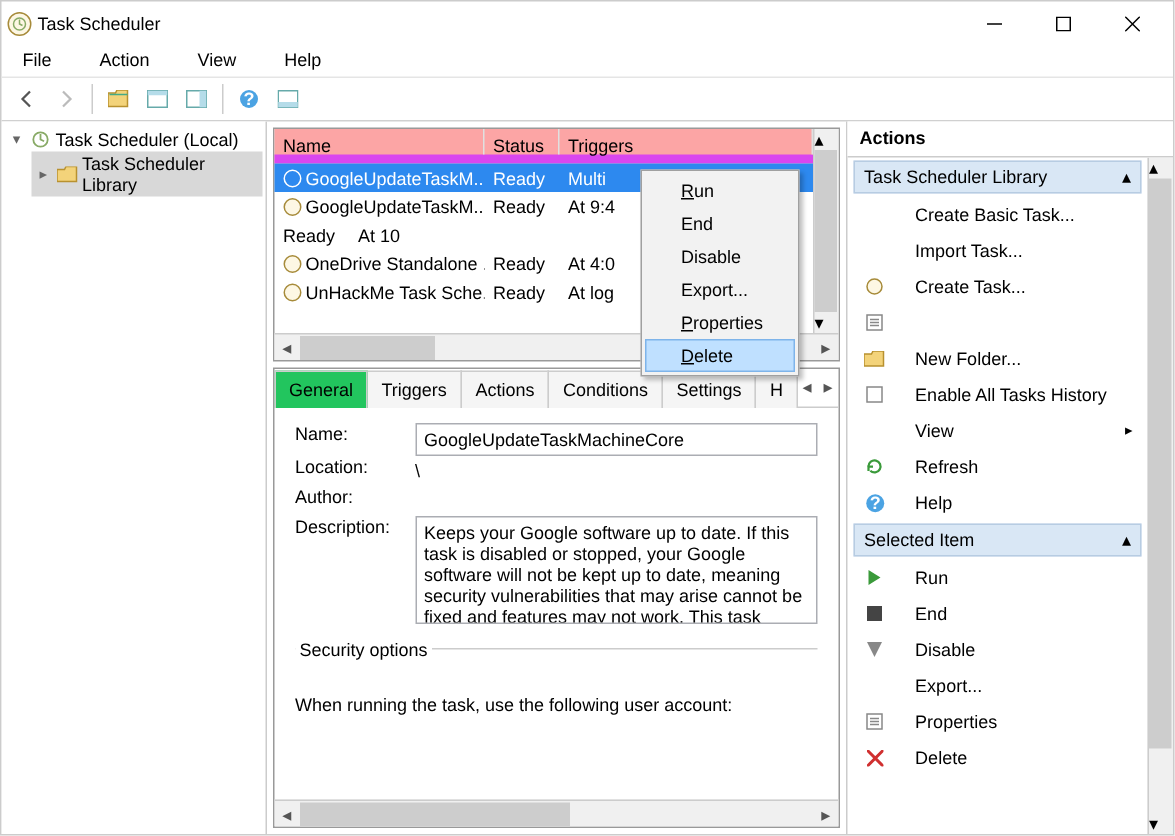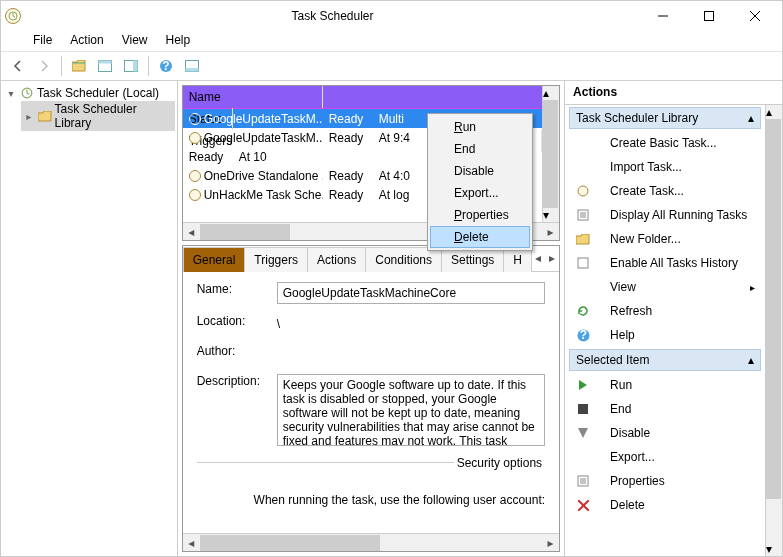--- a/index.html
+++ b/index.html
@@ -1,59 +1,59 @@
 <!DOCTYPE html>
 <html><head>
 <meta charset="utf-8">
 <style>
 * { box-sizing: border-box; margin: 0; padding: 0; font-family: "Segoe UI", Tahoma, sans-serif; font-size: 12px; }
 body { background: #fff; width: 783px; height: 557px; overflow: hidden; border: 1px solid #ccc; }
-.titlebar { height: 30px; display: flex; align-items: center; padding: 0 4px; text-align: center; }
+.titlebar { height: 30px; display: flex; align-items: center; padding: 0 4px; }
 .titlebar .title { margin-left: 4px; flex: 1; }
 .titlebar .icon { width: 16px; height: 16px; border: 1px solid #a78b3a; border-radius: 50%; display: inline-flex; align-items: center; justify-content: center; background: #fdf7e4; }
 .titlebar .winbtn { width: 46px; height: 30px; display: flex; align-items: center; justify-content: center; }
 .titlebar .winbtn svg { width: 10px; height: 10px; }
-.menubar { height: 20px; display: flex; gap: 2px; padding: 0 24px; }
+.menubar { height: 20px; display: flex; gap: 16px; padding: 0 6px; }
 .menubar .item { padding: 2px 8px; }
 .toolbar { height: 30px; border-top: 1px solid #e5e5e5; border-bottom: 1px solid #d0d0d0; display: flex; align-items: center; gap: 4px; padding: 0 6px; }
 .toolbar .tbtn { width: 22px; height: 22px; display: flex; align-items: center; justify-content: center; border: 1px solid transparent; }
 .toolbar .sep { width: 1px; height: 20px; background: #ccc; margin: 0 2px; }
 .cols { display: flex; height: calc(100% - 80px); }
 .leftpane { width: 187px; border-right: 1px solid #ccc; padding: 4px 2px; background: #fff; }
 .tree-item { display: flex; align-items: center; gap: 3px; padding: 1px 2px; }
 .tree-item.sel { background: #d8d8d8; }
 .tree-item .expander { width: 12px; font-size: 10px; color: #666; text-align: center; }
 .tree-item .ticon { width: 14px; height: 14px; display: inline-flex; align-items: center; justify-content: center; }
 .centerpane { flex: 1; border-right: 1px solid #ccc; display: flex; flex-direction: column; }
 .tasklist { border: 1px solid #999; margin: 4px; flex: 0 0 auto; }
-.tlhdr { display: flex; border-bottom: 1px solid #d946ef; background: #8b5cf6; height: 23px; flex-direction: column; }
+.tlhdr { display: flex; border-bottom: 6px solid #d946ef; background: #fca5a5; height: 23px; }
 .tlhdr .col { padding: 4px 6px; border-right: 1px solid #e0e0e0; }
 .tlrow { display: flex; height: 19px; align-items: center; }
 .tlrow.sel { background: #2d89ef; color: #fff; }
 .tlrow .cell { padding: 2px 6px; overflow: hidden; white-space: nowrap; display: flex; align-items: center; gap: 3px; }
 .tlrow .tskicon { width: 12px; height: 12px; border: 1px solid #a78b3a; border-radius: 50%; background: #fdf7e4; flex: 0 0 auto; }
 .tlrow.sel .tskicon { border-color: #fff; background: transparent; }
 .tl-scroll { height: 18px; background: #f0f0f0; border-top: 1px solid #ccc; display: flex; align-items: center; }
 .tl-scroll .thumb { height: 16px; background: #cdcdcd; }
 .tl-scroll .arrow { width: 17px; height: 16px; display: flex; align-items: center; justify-content: center; color: #555; }
 .v-scroll { width: 17px; background: #f0f0f0; border-left: 1px solid #ccc; display: flex; flex-direction: column; }
 .v-scroll .thumb { width: 15px; background: #cdcdcd; }
 .detail { border: 1px solid #999; margin: 0 4px 4px 4px; flex: 1; display: flex; flex-direction: column; overflow: hidden; }
 .tabs { display: flex; border-bottom: 1px solid #ccc; }
 .tabs .tab { padding: 5px 9px; border: 1px solid #ccc; border-bottom: none; margin-right: -1px; background: #fff; position: relative; top: 1px; }
-.tabs .tab.active { background: #a16207; z-index: 2; }
+.tabs .tab.active { background: #22c55e; z-index: 2; }
 .tabs .tab:not(.active) { background: #f5f5f5; }
 .tabs .nav { padding: 5px 4px; color: #555; }
 .detail-body { padding: 10px 14px; flex: 1; overflow: hidden; }
-.drow { display: flex; margin-bottom: 10px; }
+.drow { display: flex; }
 .drow .lab { width: 80px; }
 .drow .val { flex: 1; border: 1px solid #abadb3; padding: 3px 5px; min-height: 20px; background: #fff; }
 .drow .val.ro { border: none; padding: 3px 0; }
 .drow .desc { height: 72px; overflow: hidden; }
-.secopt { margin-top: 16px; text-align: right; }
+.secopt { margin-top: 16px; }
 .secopt .grp { border-top: 1px solid #ccc; padding-top: 2px; }
 .secopt .grp-title { position: relative; top: -9px; background: #fff; display: inline-block; padding: 0 3px; }
 .rightpane { width: 230px; display: flex; flex-direction: column; }
 .act-title { height: 24px; border-bottom: 1px solid #ccc; padding: 4px 8px; font-weight: bold; background: #fff; }
 .act-scroll { flex: 1; overflow: hidden; display: flex; }
 .act-list { flex: 1; }
 .act-hdr { background: #d9e7f5; border: 1px solid #b7cce2; padding: 3px 6px; display: flex; align-items: center; justify-content: space-between; margin: 2px 4px; }
 .act-item { display: flex; align-items: center; gap: 19px; padding: 4px 6px; margin: 0 4px; }
 .act-item .aicon { width: 16px; height: 16px; display: inline-flex; align-items: center; justify-content: center; }
 .act-item .arrow { margin-left: auto; font-size: 10px; }
@@ -294,21 +294,20 @@
             </span>
             <span>Create Task...</span>
           </div>
         <div class="act-item">
             <span class="aicon">
               <svg width="12" height="12">
                 <rect x="1" y="1" width="10" height="10" fill="#fff" stroke="#888"></rect>
                 <path d="M3 4h6M3 6h6M3 8h6" stroke="#888"></path>
               </svg>
             </span>
-            <span>Display All Running Tasks</span>
           </div>
         <div class="act-item">
             <span class="aicon">
               <svg width="14" height="11" viewBox="0 0 14 11">
                 <path d="M0 2 L5 2 L6 0 L13 0 L13 10 L0 10 Z" fill="#f3d37a" stroke="#b8912f"></path>
               </svg>
             </span>
             <span>New Folder...</span>
           </div>
         <div class="act-item">

